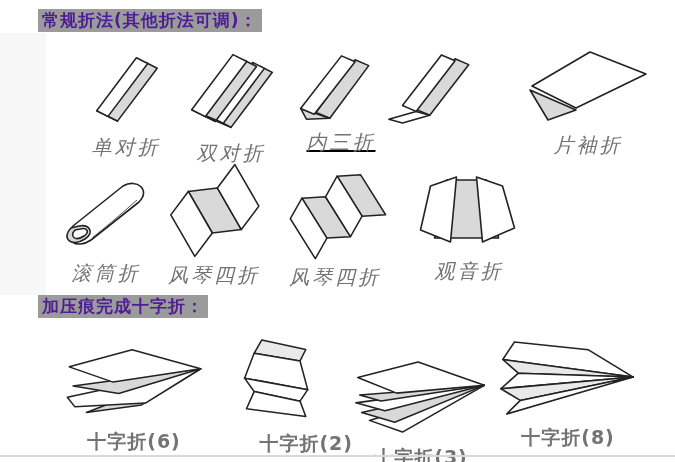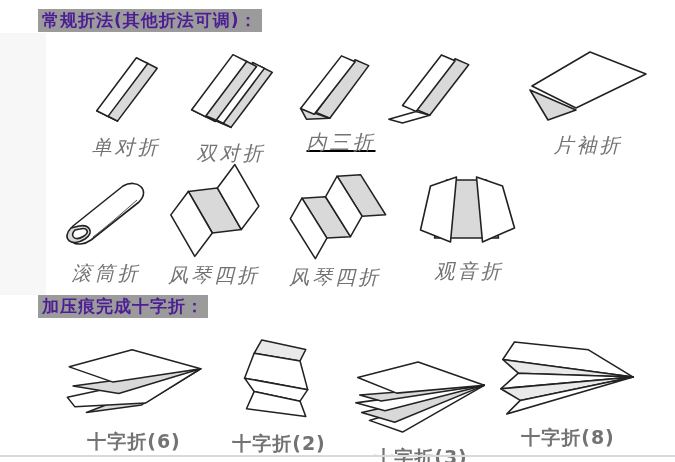--- a/index.html
+++ b/index.html
@@ -139,21 +139,21 @@
 <div class="fig-cell" style="left:50px;top:344px;width:168px;">
   <svg width="160" height="80" viewBox="0 0 160 84">
     <polygon class="ln gry" points="30,72 88,64 150,26"></polygon>
     <polygon class="ln wht" points="10,56 150,26 92,62 18,66"></polygon>
     <polygon class="ln gry" points="16,44 150,26 64,52"></polygon>
     <polygon class="ln wht" points="12,24 78,6 150,26 58,40"></polygon>
   </svg>
   <div class="fig-label cross-label">十字折(6)</div>
 </div>
 
-<div class="fig-cell" style="left:205px;top:338px;width:148px;">
+<div class="fig-cell" style="left:205px;top:338px;width:148px;text-align:right;">
   <svg width="100" height="88" viewBox="0 0 100 92">
     <polygon class="ln lgry" points="32,2 78,12 72,24 24,16"></polygon>
     <polygon class="ln wht" points="24,16 72,24 80,54 14,42"></polygon>
     <polygon class="ln wht" points="14,42 80,54 72,66 24,56"></polygon>
     <polygon class="ln wht" points="24,56 72,66 78,82 16,74"></polygon>
   </svg>
   <div class="fig-label cross-label">十字折(2)</div>
 </div>
 
 <div class="fig-cell" style="left:345px;top:356px;width:152px;">

